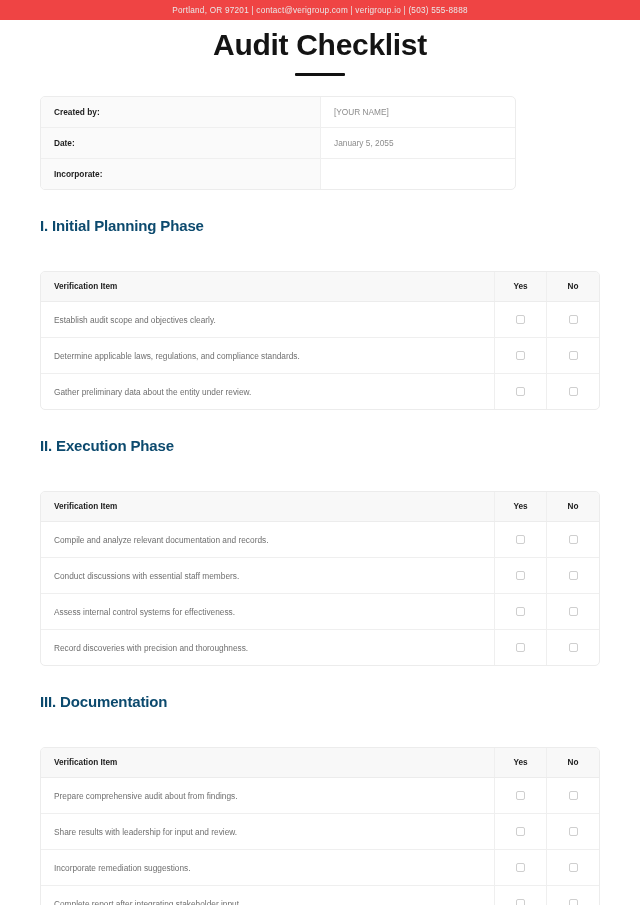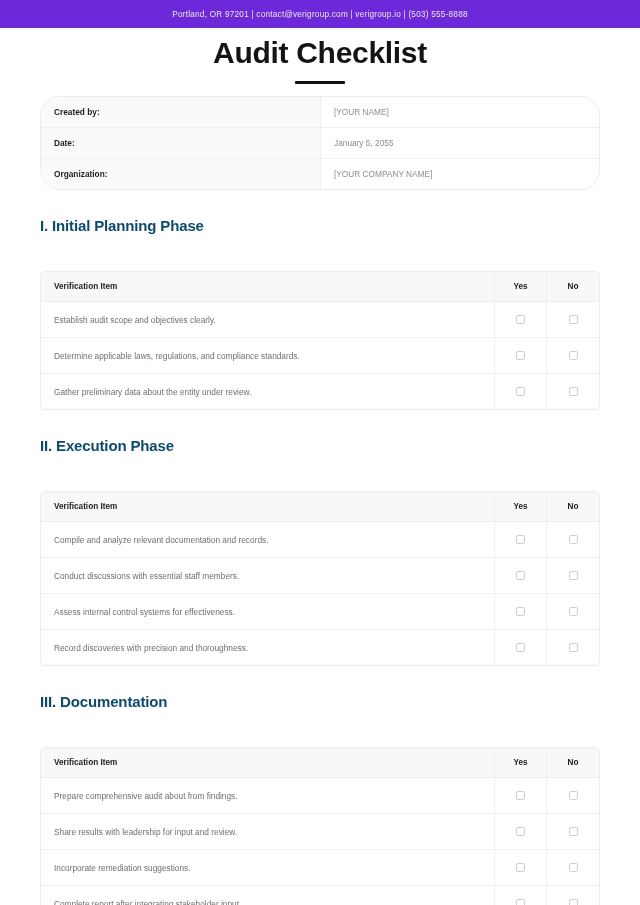--- a/index.html
+++ b/index.html
@@ -15,22 +15,22 @@
   .page {
     position: relative;
     width: 640px;
     height: 905px;
     background: #ffffff;
     overflow: hidden;
   }
 
   
   .contact-bar {
-    height: 28px;
-    background: #6d28d9;
+    height: 20px;
+    background: #ef4444;
     display: flex;
     align-items: center;
     justify-content: center;
   }
   .contact-bar .contact-text {
     color: #e9e9e9;
     font-size: 8.2px;
     letter-spacing: .24px;
     white-space: nowrap;
   }
@@ -59,23 +59,22 @@
   .card {
     margin: 0 40px;
     border: 1px solid #ececec;
     border-radius: 5px;
     overflow: hidden;
     background: #ffffff;
   }
 
   
   .meta-table {
-    margin-top: 12px;
-    width: 560px;
-    border-radius: 20px;
+    margin-top: 20px;
+    width: 476px;
   }
   .meta-row {
     display: flex;
     min-height: 30px;
     border-bottom: 1px solid #efefef;
   }
   .meta-row:last-child { border-bottom: none; }
   .meta-label {
     width: 280px;
     background: #fafafa;
@@ -172,22 +171,21 @@
   <div class="card meta-table" id="meta-table">
       <div class="meta-row">
         <div class="meta-label">Created by:</div>
         <div class="meta-value">[YOUR NAME]</div>
       </div>
       <div class="meta-row">
         <div class="meta-label">Date:</div>
         <div class="meta-value">January 5, 2055</div>
       </div>
       <div class="meta-row">
-        <div class="meta-label">Organization:</div>
-        <div class="meta-value">[YOUR COMPANY NAME]</div>
+        <div class="meta-label">Incorporate:</div>
       </div>
     </div>
 
   <div id="sections-root">
       <div class="section">
         <div class="section-heading">I. Initial Planning Phase</div>
         <div class="card check-table">
           <div class="ct-row ct-head">
             <div class="ct-item">Verification Item</div>
             <div class="ct-box">Yes</div>

